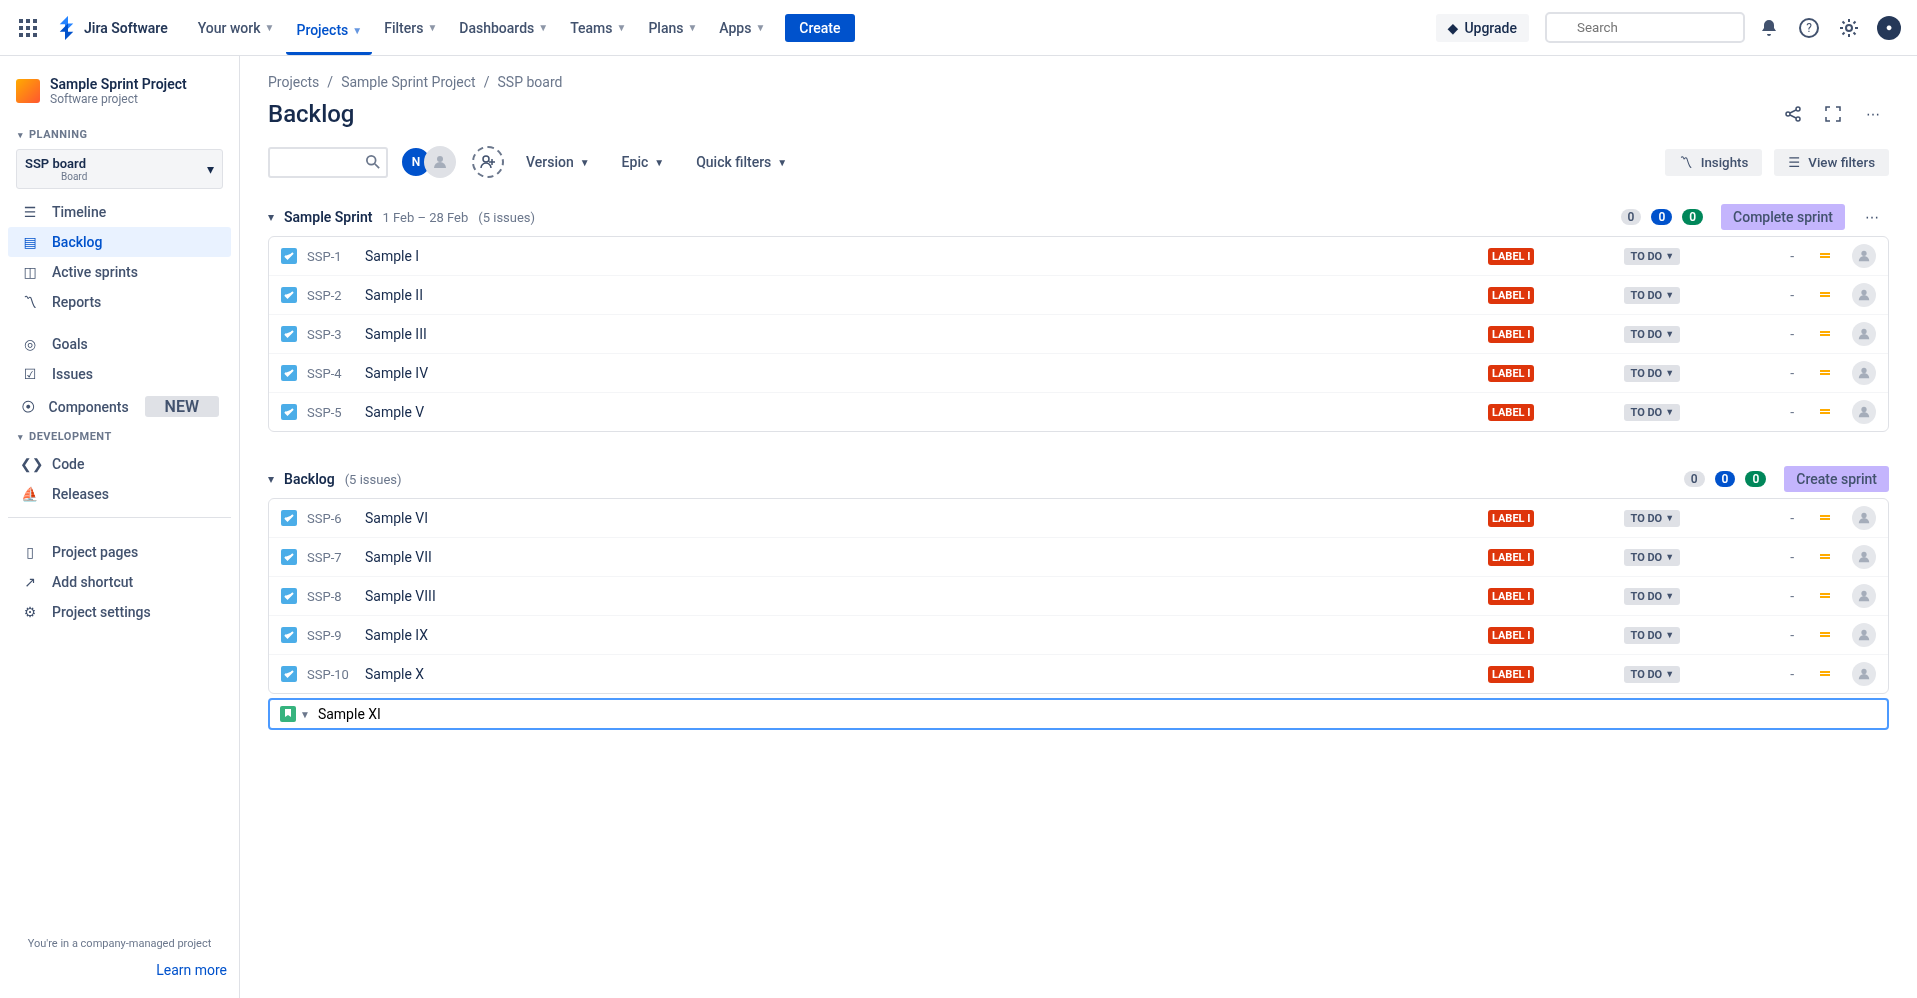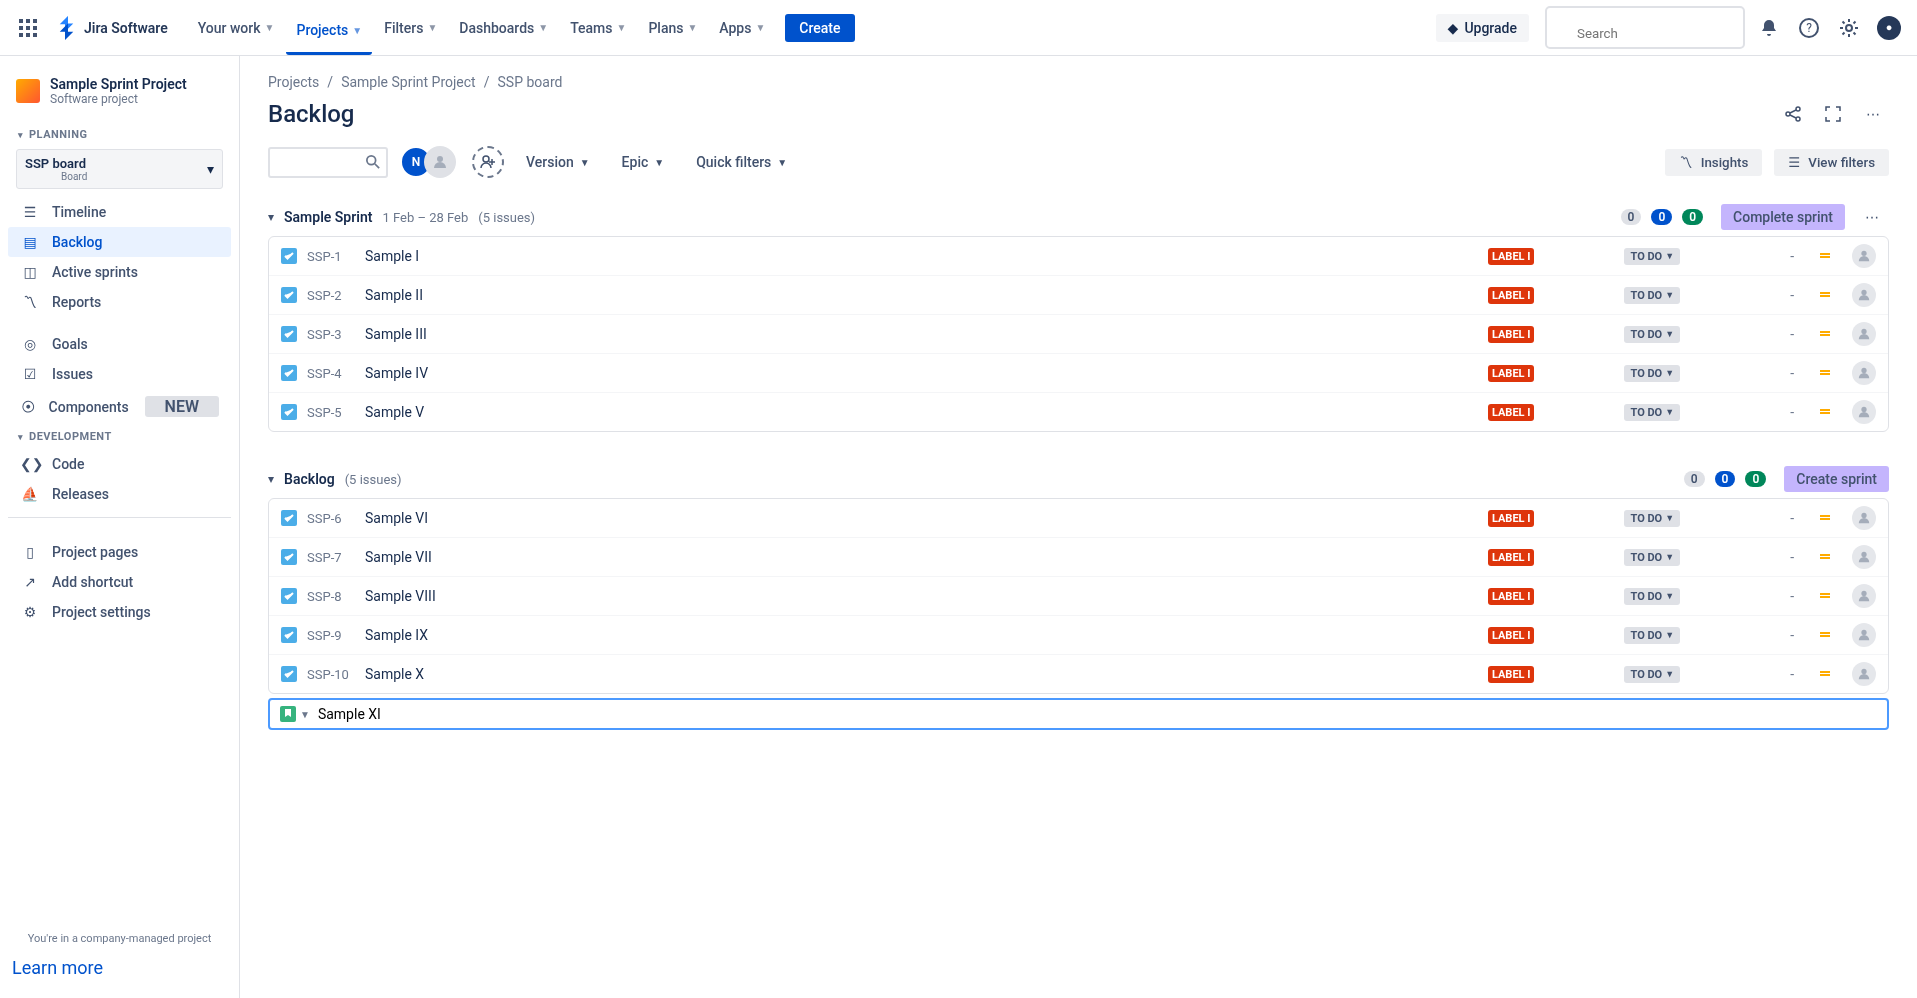--- a/index.html
+++ b/index.html
@@ -10,21 +10,21 @@
 .logo { display: flex; align-items: center; gap: 4px; padding: 0 8px; font-weight: 600; color: #253858; }
 .logo svg { width: 24px; height: 24px; }
 .nav-menu { display: flex; align-items: center; gap: 2px; margin-left: 8px; }
 .nav-item { padding: 6px 10px; border-radius: 3px; cursor: pointer; color: #42526e; font-weight: 500; display: flex; align-items: center; gap: 4px; }
 .nav-item.active { color: #0052cc; }
 .nav-item.active::after { content: ""; position: absolute; }
 .nav-item .chev { font-size: 10px; opacity: 0.6; }
 .create-btn { background: #0052cc; color: #fff; padding: 6px 14px; border-radius: 3px; font-weight: 500; margin-left: 8px; cursor: pointer; }
 .nav-spacer { flex: 1; }
 .upgrade-btn { background: #f4f5f7; padding: 6px 12px; border-radius: 3px; display: flex; align-items: center; gap: 6px; font-weight: 500; cursor: pointer; }
-.search-box { width: 200px; padding: 18px 10px 6px 30px; border: 2px solid #dfe1e6; border-radius: 5px; margin-left: 12px; position: relative; background: #fff; }
+.search-box { width: 200px; padding: 6px 10px 6px 30px; border: 2px solid #dfe1e6; border-radius: 5px; margin-left: 12px; position: relative; background: #fff; }
 .search-wrap { position: relative; display: inline-block; }
 .search-wrap .search-icon-pos { position: absolute; left: 18px; top: 8px; color: #6b778c; }
 .nav-icon { width: 32px; height: 32px; display: flex; align-items: center; justify-content: center; border-radius: 50%; cursor: pointer; margin-left: 4px; color: #42526e; }
 .avatar-top { width: 24px; height: 24px; border-radius: 50%; background: #253858; color: #fff; display: flex; align-items: center; justify-content: center; font-size: 11px; font-weight: 600; }
 .nav-tab-underline { border-bottom: 3px solid #0052cc; padding-bottom: 14px; margin-bottom: -16px; }
 
 .layout { display: flex; height: calc(100vh - 56px); }
 .sidebar { width: 240px; border-right: 1px solid #dfe1e6; padding: 16px 8px; display: flex; flex-direction: column; }
 .project-header { display: flex; align-items: center; gap: 10px; padding: 4px 8px 16px; }
 .project-avatar { width: 24px; height: 24px; border-radius: 3px; background: linear-gradient(135deg, #ffab00, #ff5630); }
@@ -34,21 +34,21 @@
 .side-section .chev { font-size: 9px; }
 .side-select { margin: 2px 8px 8px; border: 1px solid #dfe1e6; border-radius: 3px; padding: 6px 8px; background: #f4f5f7; display: flex; justify-content: space-between; align-items: center; }
 .side-select .txt .t1 { font-weight: 600; font-size: 13px; }
 .side-select .txt .t2 { font-size: 10px; color: #6b778c; margin-left: 36px; }
 .side-item { display: flex; align-items: center; gap: 12px; padding: 7px 12px; border-radius: 3px; cursor: pointer; color: #42526e; font-weight: 500; }
 .side-item.active { background: #e9f2ff; color: #0052cc; }
 .side-item .icn { width: 20px; text-align: center; }
 .new-badge { background: #dfe1e6; color: #42526e; font-size: 16px; font-weight: 600; padding: 1px 20px; border-radius: 3px; margin-left: 4px; }
 .side-spacer { flex: 1; }
 .side-footer { font-size: 11px; color: #6b778c; text-align: center; padding: 8px; }
-.learn-more { color: #0052cc; text-align: left; font-size: 18px; padding: 4px; }
+.learn-more { color: #0052cc; text-align: right; font-size: 14px; padding: 4px; }
 
 .main { flex: 1; padding: 18px 28px; overflow-y: auto; }
 .breadcrumb { display: flex; gap: 8px; align-items: center; font-size: 14px; color: #6b778c; margin-bottom: 8px; }
 .breadcrumb a { color: #6b778c; text-decoration: none; }
 .breadcrumb .sep { color: #6b778c; }
 .page-head { display: flex; align-items: center; justify-content: space-between; margin-bottom: 16px; }
 .page-title { font-size: 24px; font-weight: 500; }
 .head-icons { display: flex; gap: 8px; }
 .head-icon { width: 32px; height: 32px; display: flex; align-items: center; justify-content: center; cursor: pointer; border-radius: 3px; color: #42526e; }
 

